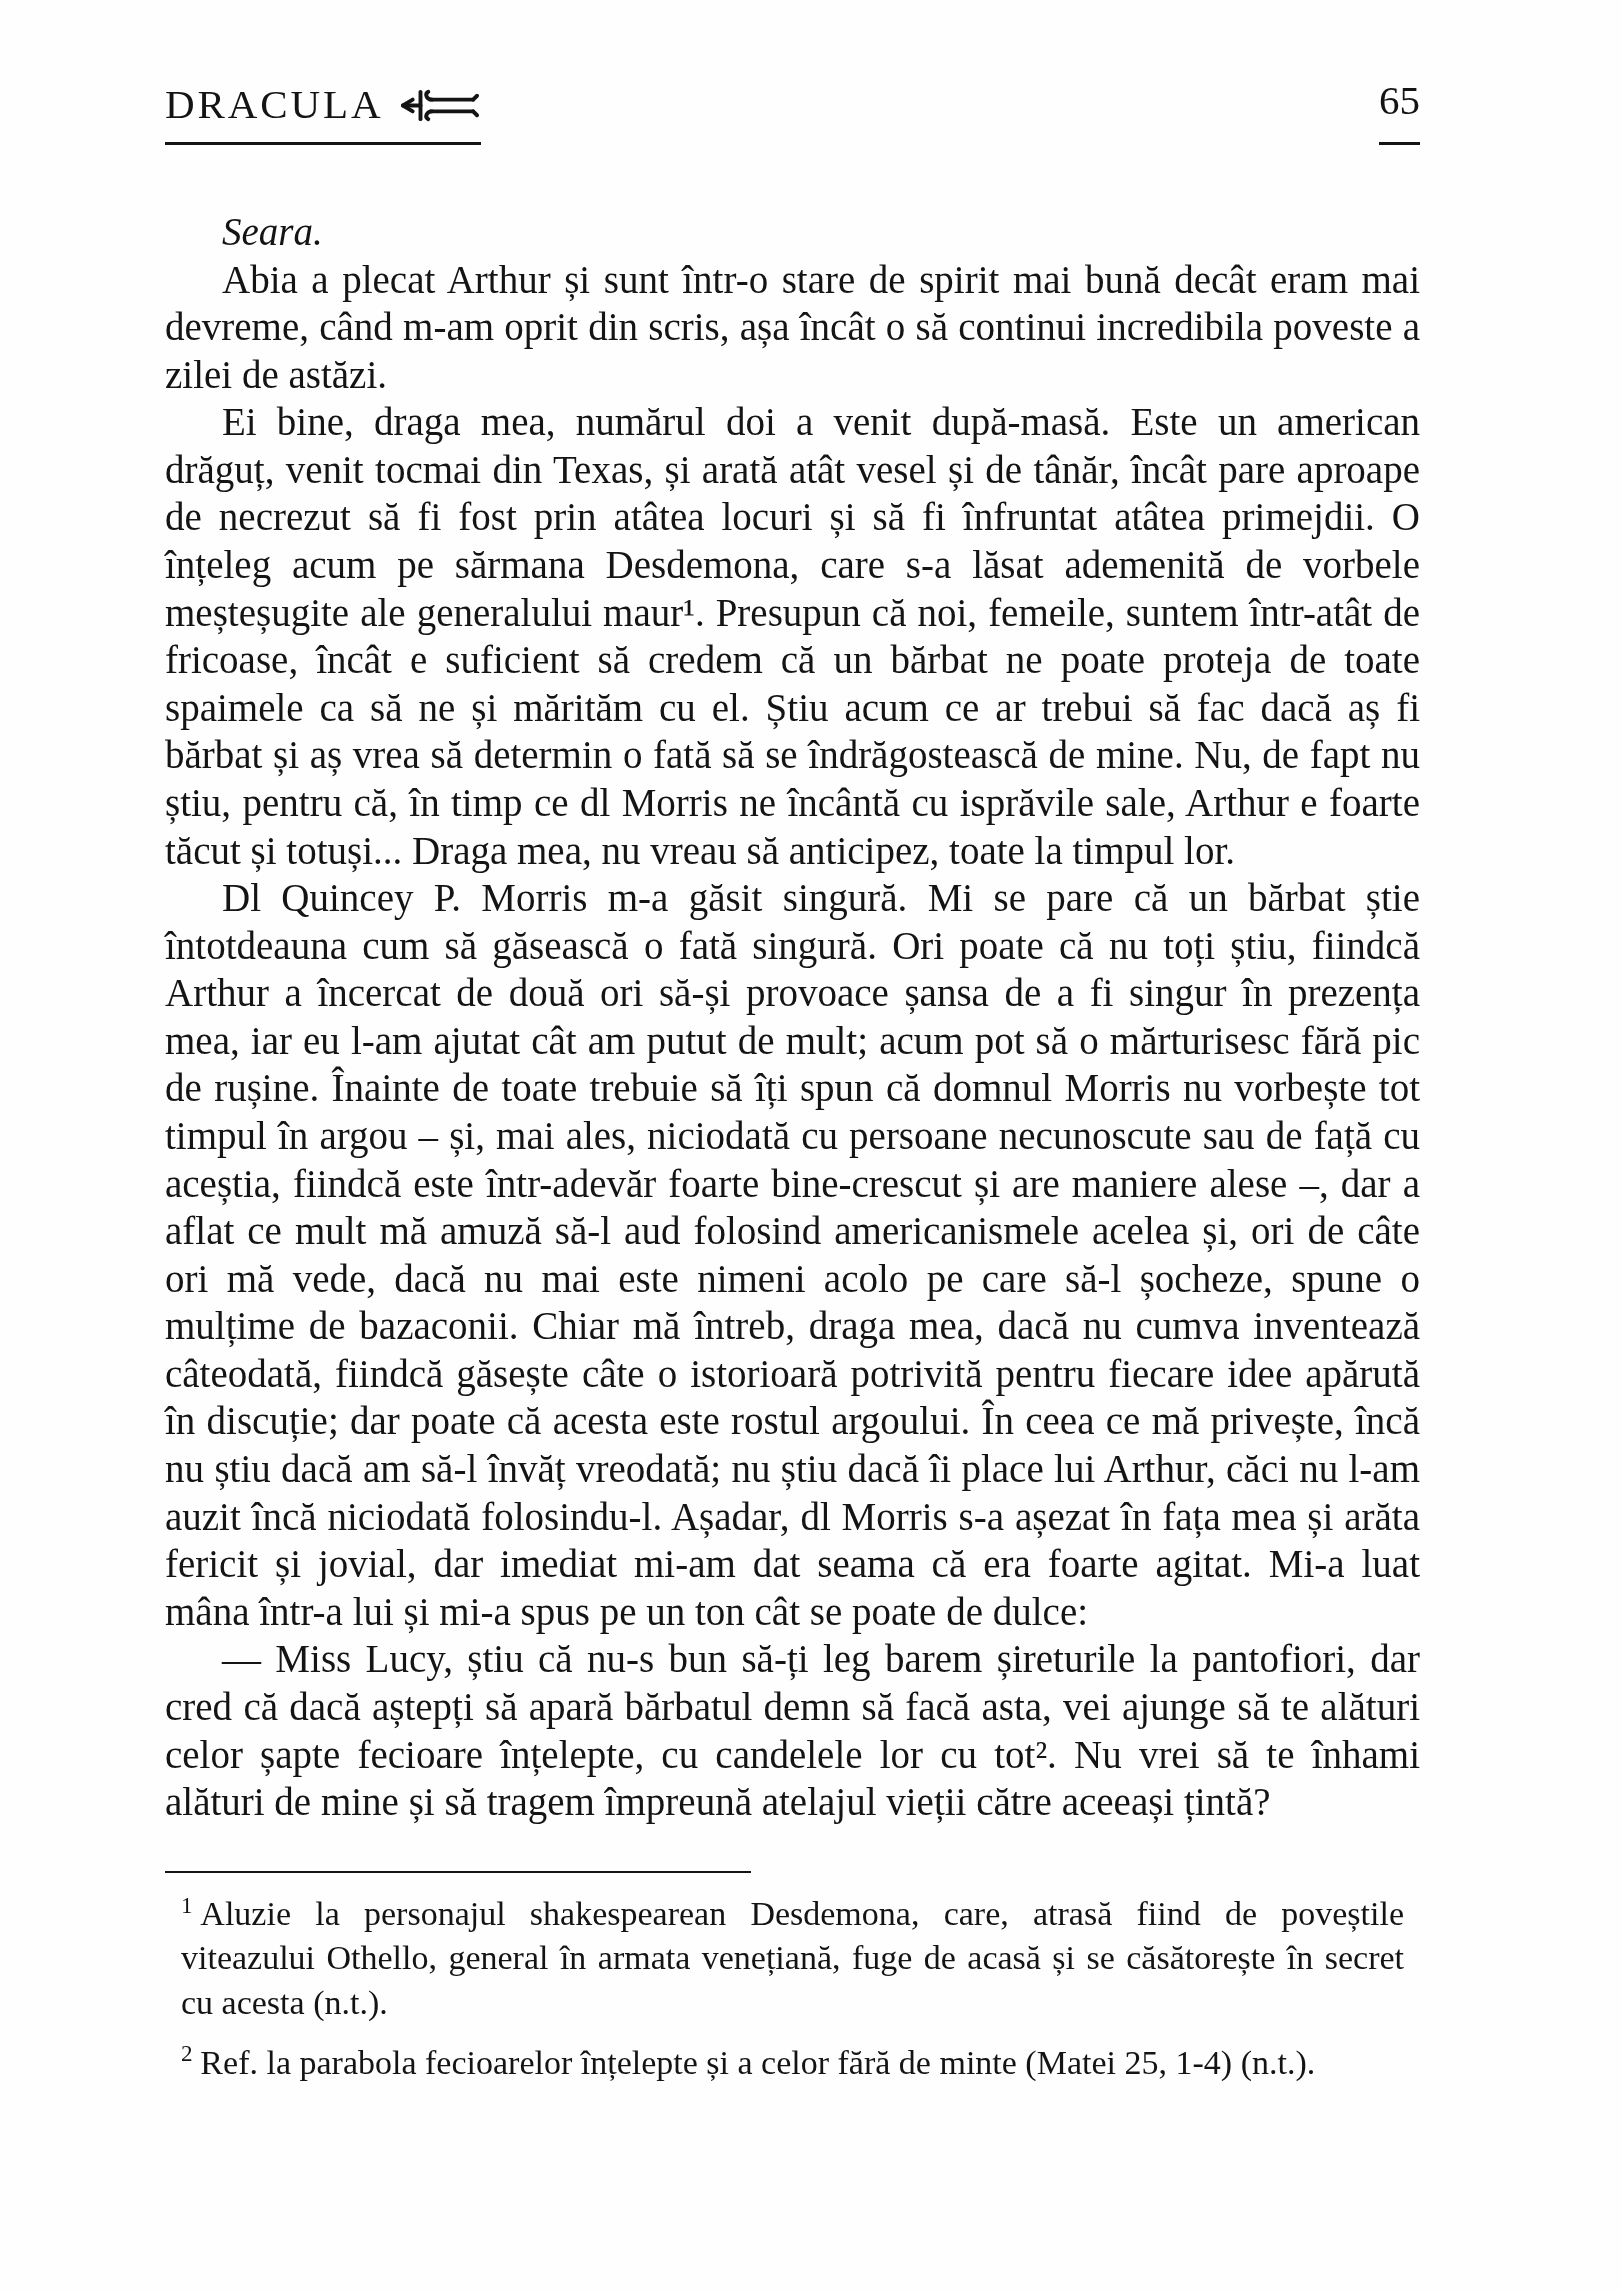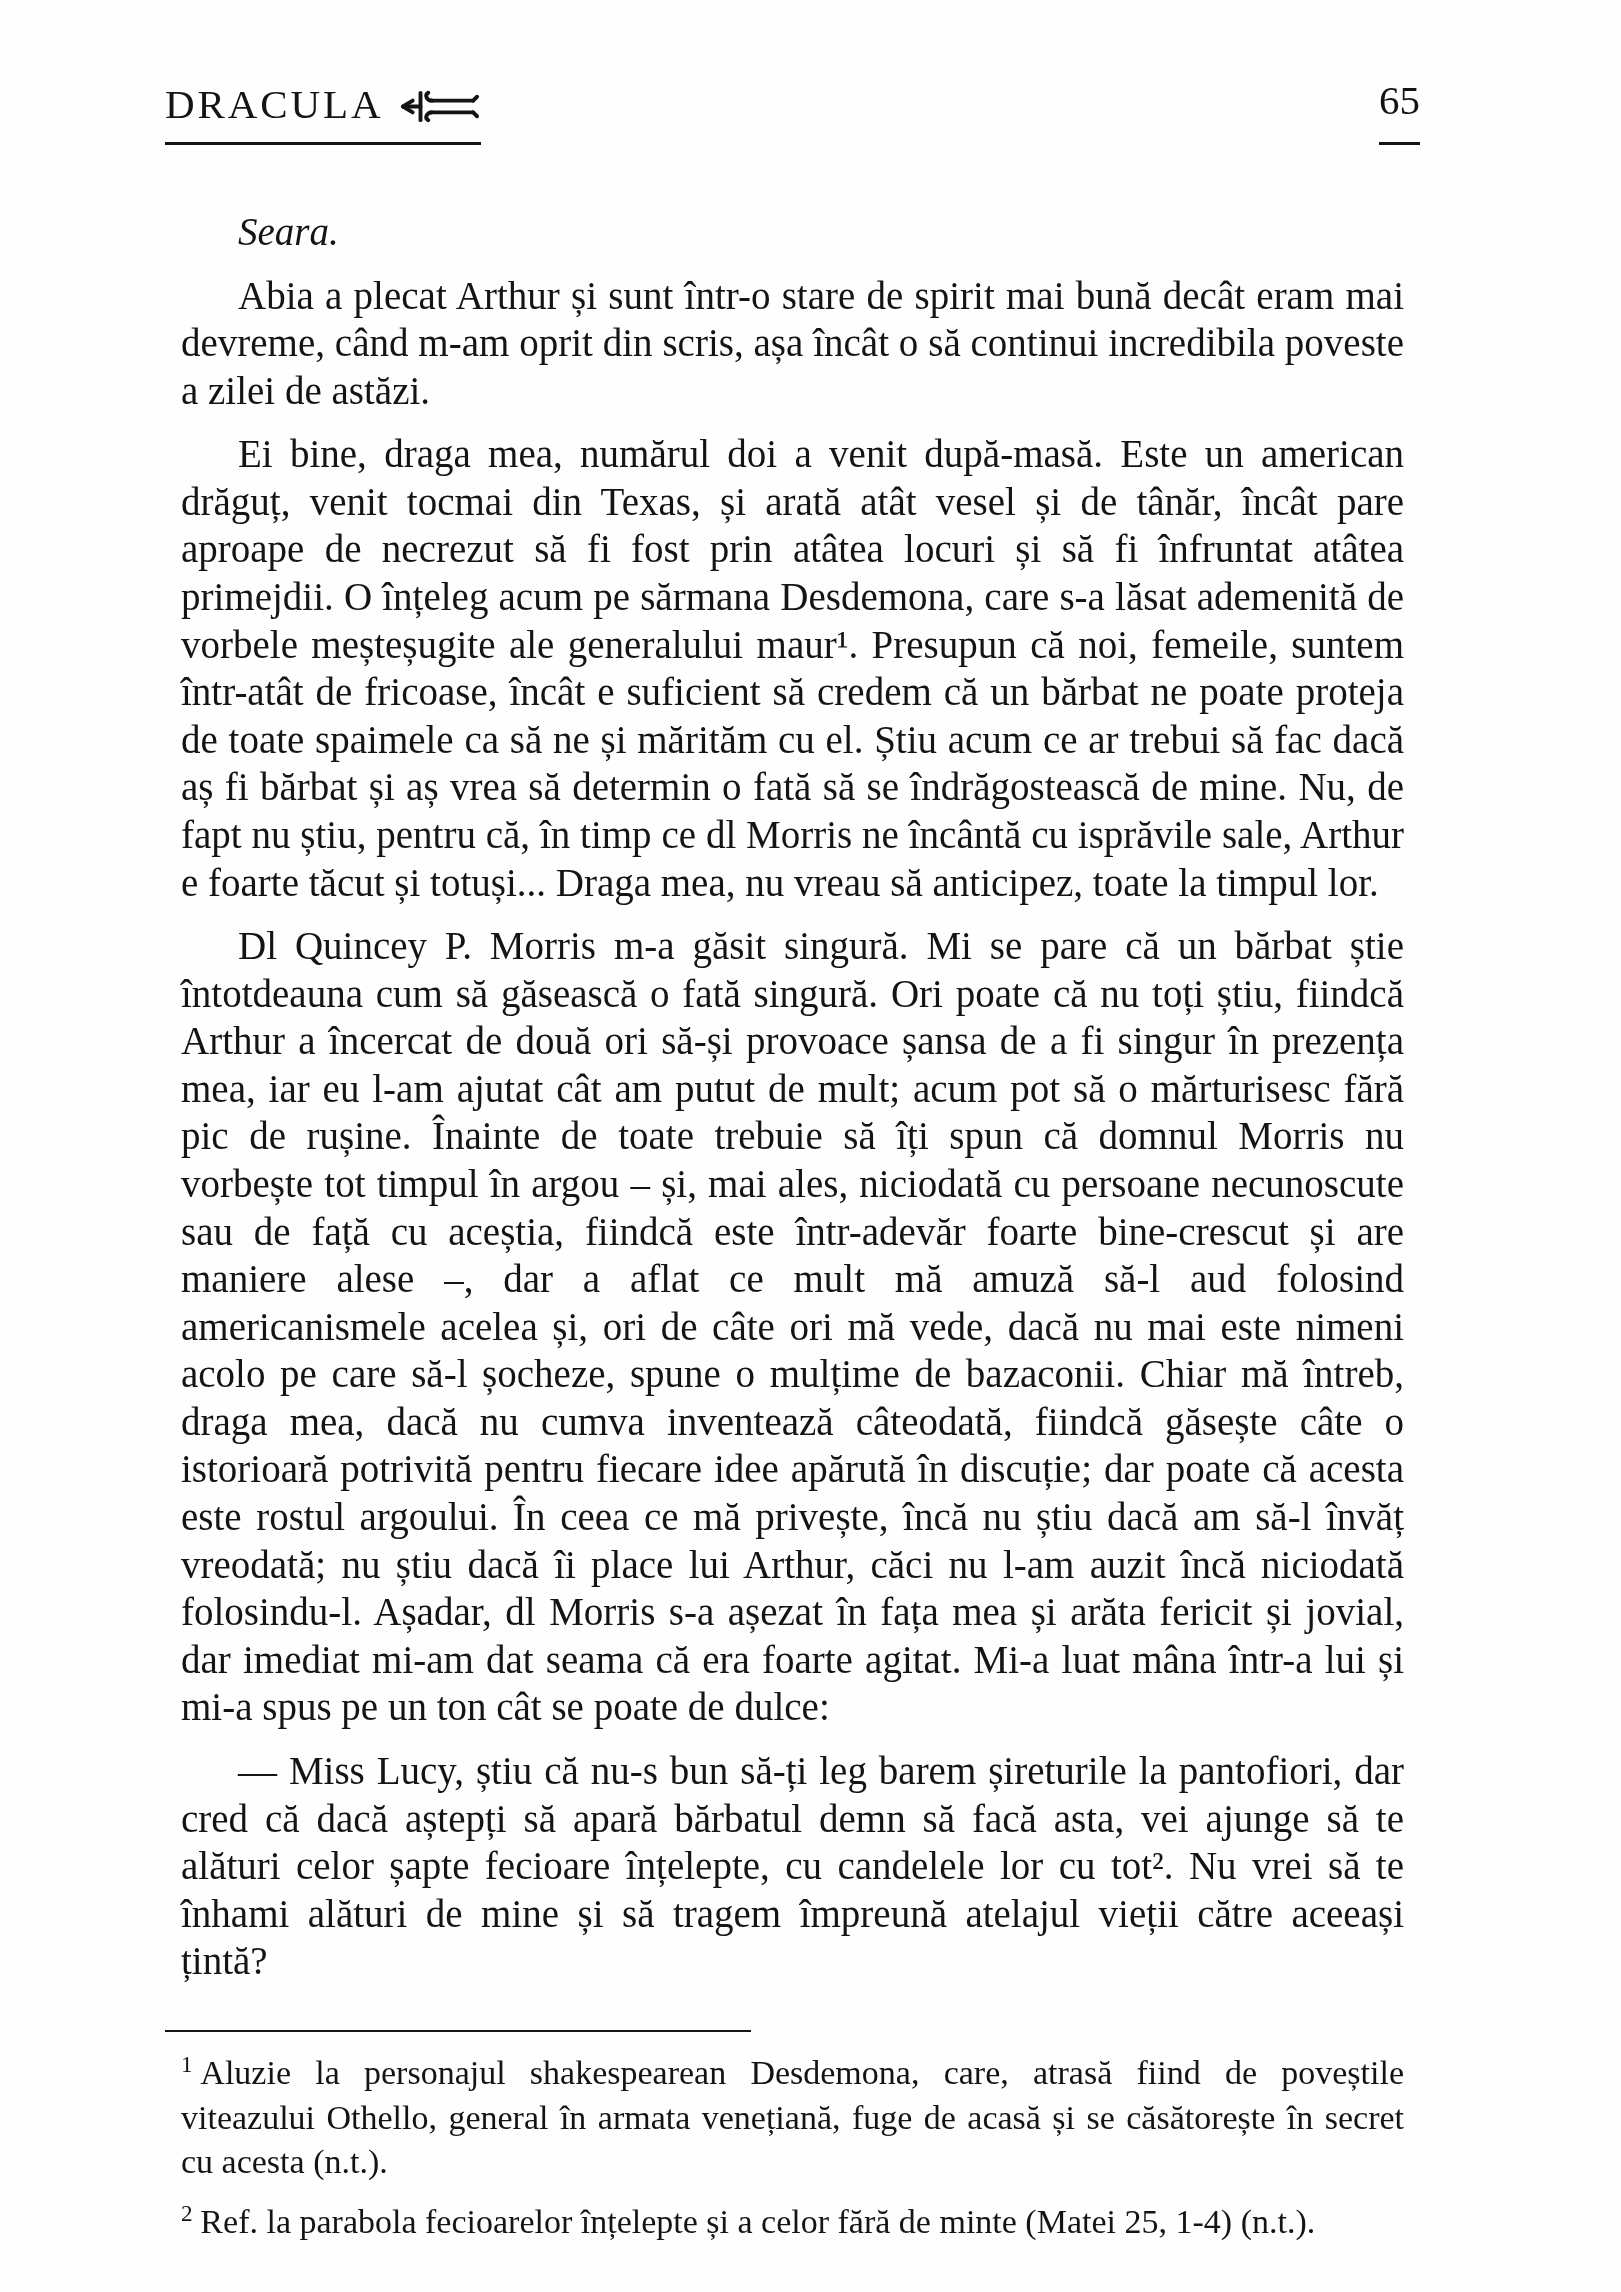--- a/index.html
+++ b/index.html
@@ -20,21 +20,21 @@
   .content {
     position: absolute;
     left: 165px;
     top: 80px;
     width: 1255px;
   }
   
   .running-header {
     display: flex;
     justify-content: space-between;
-    align-items: center;
+    align-items: flex-start;
     font-size: 41px;
   }
   .header-left {
     display: inline-flex;
     align-items: center;
     gap: 15.7px;
     border-bottom: 3.9px solid #141414;
     padding-bottom: 13.7px;
     letter-spacing: 2px;
   }
@@ -52,21 +52,21 @@
     line-height: 1;
   }
   
   .body-text {
     margin-top: 63px;
     font-size: 39px;
     line-height: 1.22;
     text-align: justify;
   }
   .body-text p {
-    margin: 16px;
+    margin: 0;
     text-indent: 57px;
   }
   .para-italic {
     font-style: italic;
   }
   
   .footnote-rule {
     border: none;
     border-top: 2.9px solid #141414;
     width: 586px;

